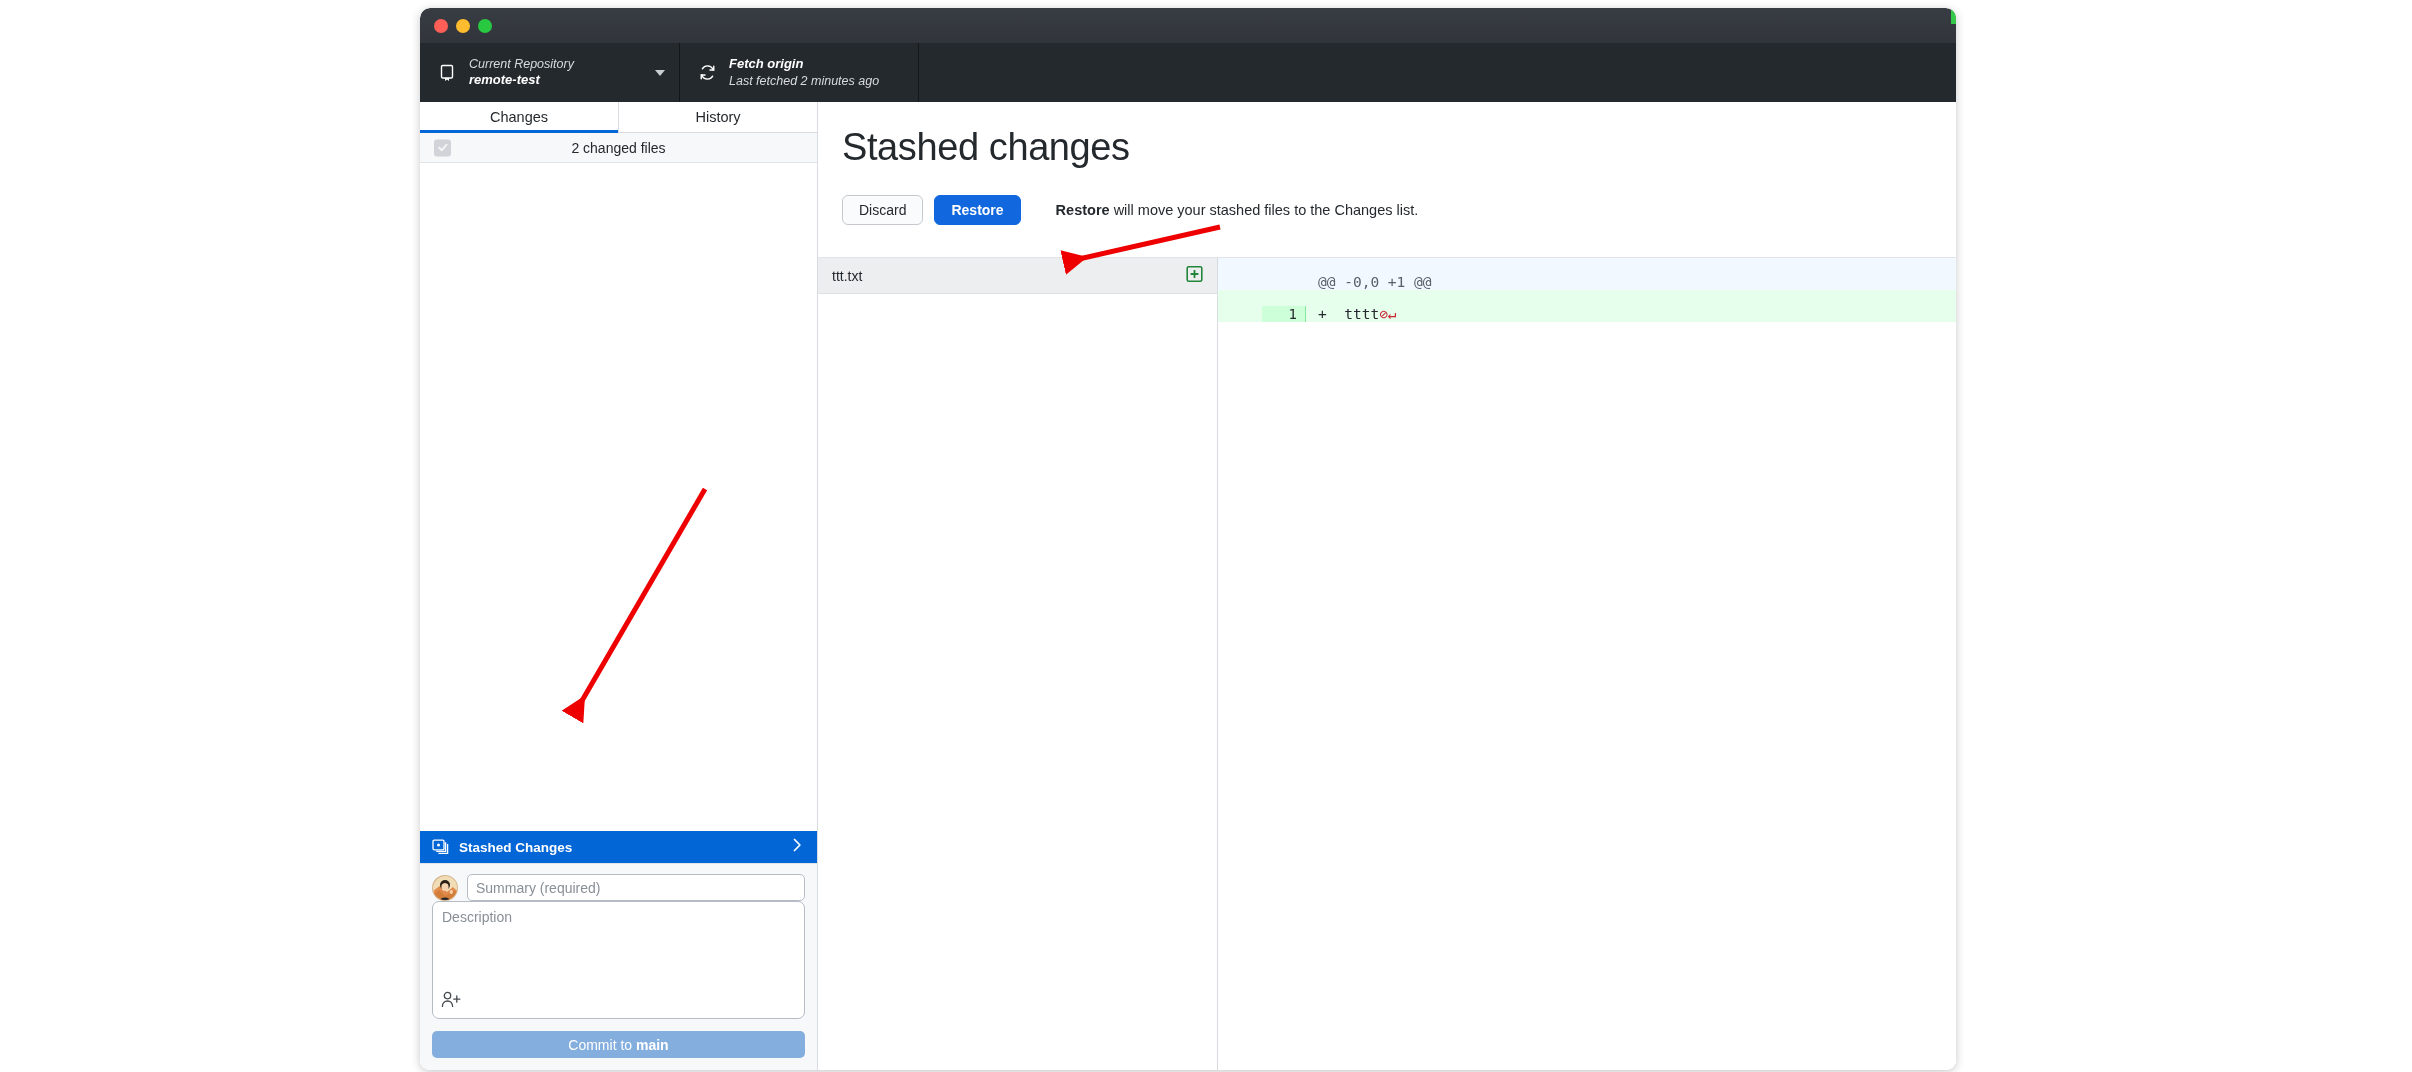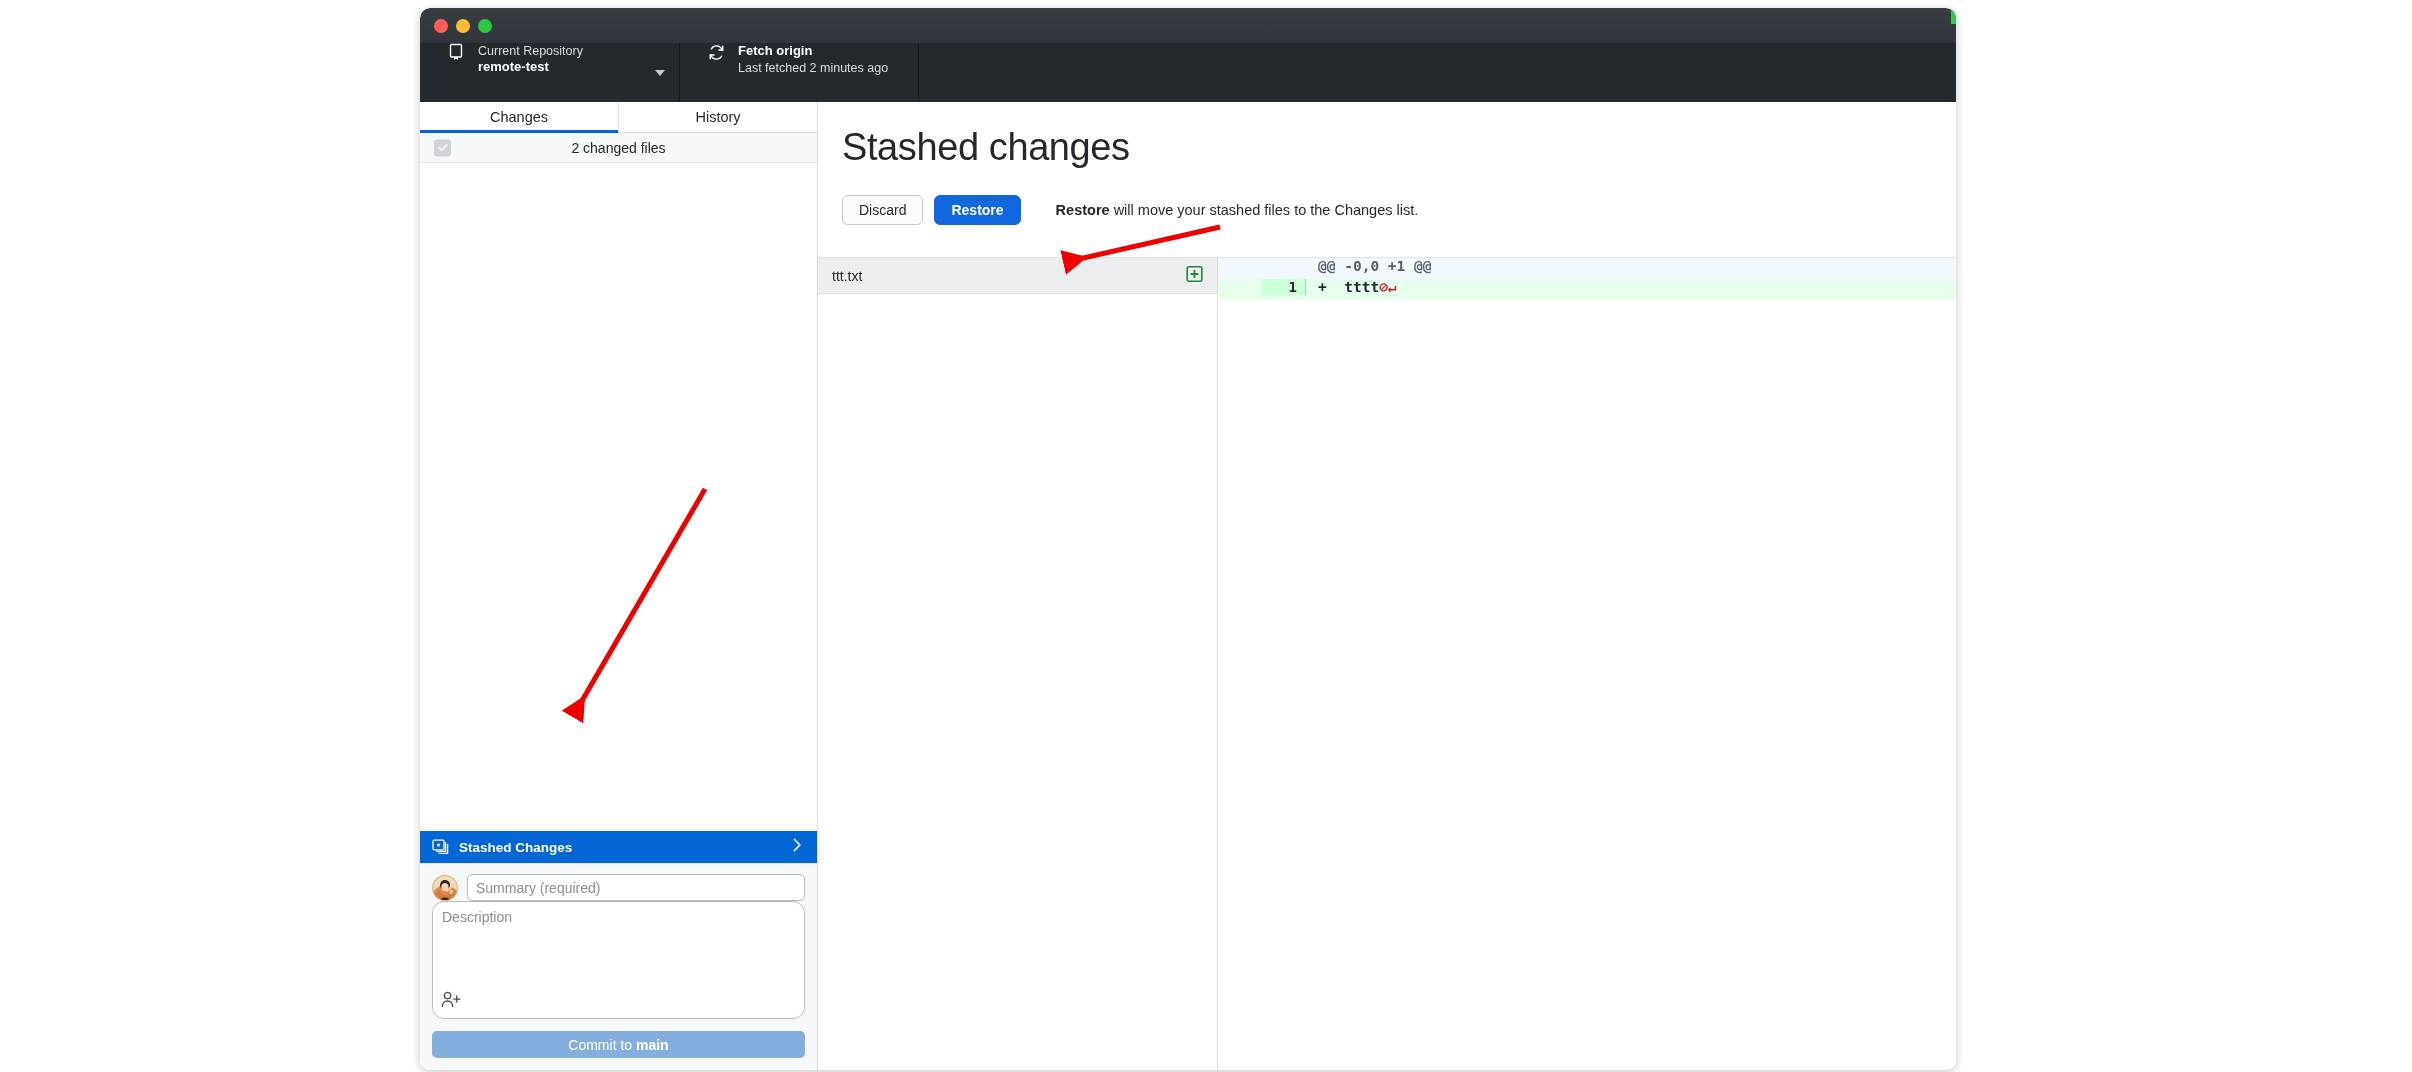--- a/index.html
+++ b/index.html
@@ -33,24 +33,25 @@
   .traffic.min   { left:36px; background:#febc2e; }
   .traffic.max   { left:58px; background:#28c840; }
   #green-artifact{ position:absolute; right:0px; top:0px; width:5px; height:16px; background:#35c94b; }
 
   
   #toolbar {
     position:absolute; left:0; top:35px; width:100%; height:59px;
     background:#24292e; display:flex; color:#fff;
   }
   .tb-item {
-    display:flex; align-items:flex-start;
+    display:flex; align-items:center;
     border-right:1px solid #14161a;
-    padding:0 25px; position:relative; height:100%;
+    padding:0 16px; position:relative; height:100%;
     cursor:default;
+    font-style:italic;
   }
   .tb-item.repo   { width:260px; }
   .tb-item.branch { width:239px; }
   .tb-item.fetch  { width:239px; }
   .tb-item.blank  { flex:1; border-right:none; }
   .tb-icon { width:22px; margin-right:11px; display:flex; align-items:center; justify-content:center; color:#fff; }
   .tb-texts { display:flex; flex-direction:column; line-height:1.28; }
   .tb-label { font-size:12.5px; color:#d8dbdf; }
   .tb-value { font-size:13px; font-weight:bold; color:#ffffff; }
   .tb-caret {
@@ -112,21 +113,21 @@
     width:26px; height:26px; border-radius:50%; flex:none; overflow:hidden;
     background:#e8c49a; position:relative; border:1px solid rgba(0,0,0,0.08);
   }
   #summary-input {
     flex:1; height:27px; border:1px solid #b6bcc3; border-radius:5px;
     background:#fff; font-size:14px; color:#6a737d; padding:0 8px;
     font-family:"Liberation Sans", sans-serif;
   }
   #summary-input::placeholder { color:#888f96; }
   #description-box {
-    position:relative; height:118px; border:1px solid #b6bcc3; border-radius:12px;
+    position:relative; height:118px; border:1px solid #b6bcc3; border-radius:7px;
     background:#fff; padding:7px 9px; margin-bottom:12px;
   }
   #description-text { font-size:14px; color:#888f96; }
   #coauthor-icon { position:absolute; left:8px; bottom:6px; color:#44494e; }
   #commit-button {
     width:100%; height:27px; border:none; border-radius:5px;
     background:#84aede; color:#fff; font-size:14px;
     font-family:"Liberation Sans", sans-serif; cursor:default;
   }
   #commit-button b { font-weight:bold; }
@@ -152,22 +153,22 @@
   }
   #file-row {
     height:36px; background:#eceef0; border-bottom:1px solid #dfe2e5;
     display:flex; align-items:center; padding:0 14px; position:relative; cursor:default;
   }
   #file-name { font-size:14px; color:#24292e; }
   #file-status { position:absolute; right:14px; top:50%; transform:translateY(-50%); }
 
   #diff-panel { flex:1; border-top:1px solid #e1e4e8; overflow:hidden; min-width:0; }
   .diff-line {
-    display:flex; align-items:flex-start; height:21px;
-    font-family:"DejaVu Sans Mono", monospace; font-size:14.5px; white-space:pre;font-weight:bold;
+    display:flex; align-items:flex-end; height:32px;
+    font-family:"DejaVu Sans Mono", monospace; font-size:14.5px; white-space:pre;
   }
   .ln {
     width:44px; flex:none; text-align:right; padding-right:8px;
     font-size:14px; color:#24292e;
   }
   .diff-line.hunk { background:#f1f8ff; }
   .diff-line.hunk .ln { background:#dbedff; border-right:1px solid #dbedff; }
   .diff-line.hunk .ln.second { background:#dbedff; }
   .diff-line.hunk .txt { color:#586069; padding-left:12px; }
   .diff-line.add { background:#e6ffed; }

